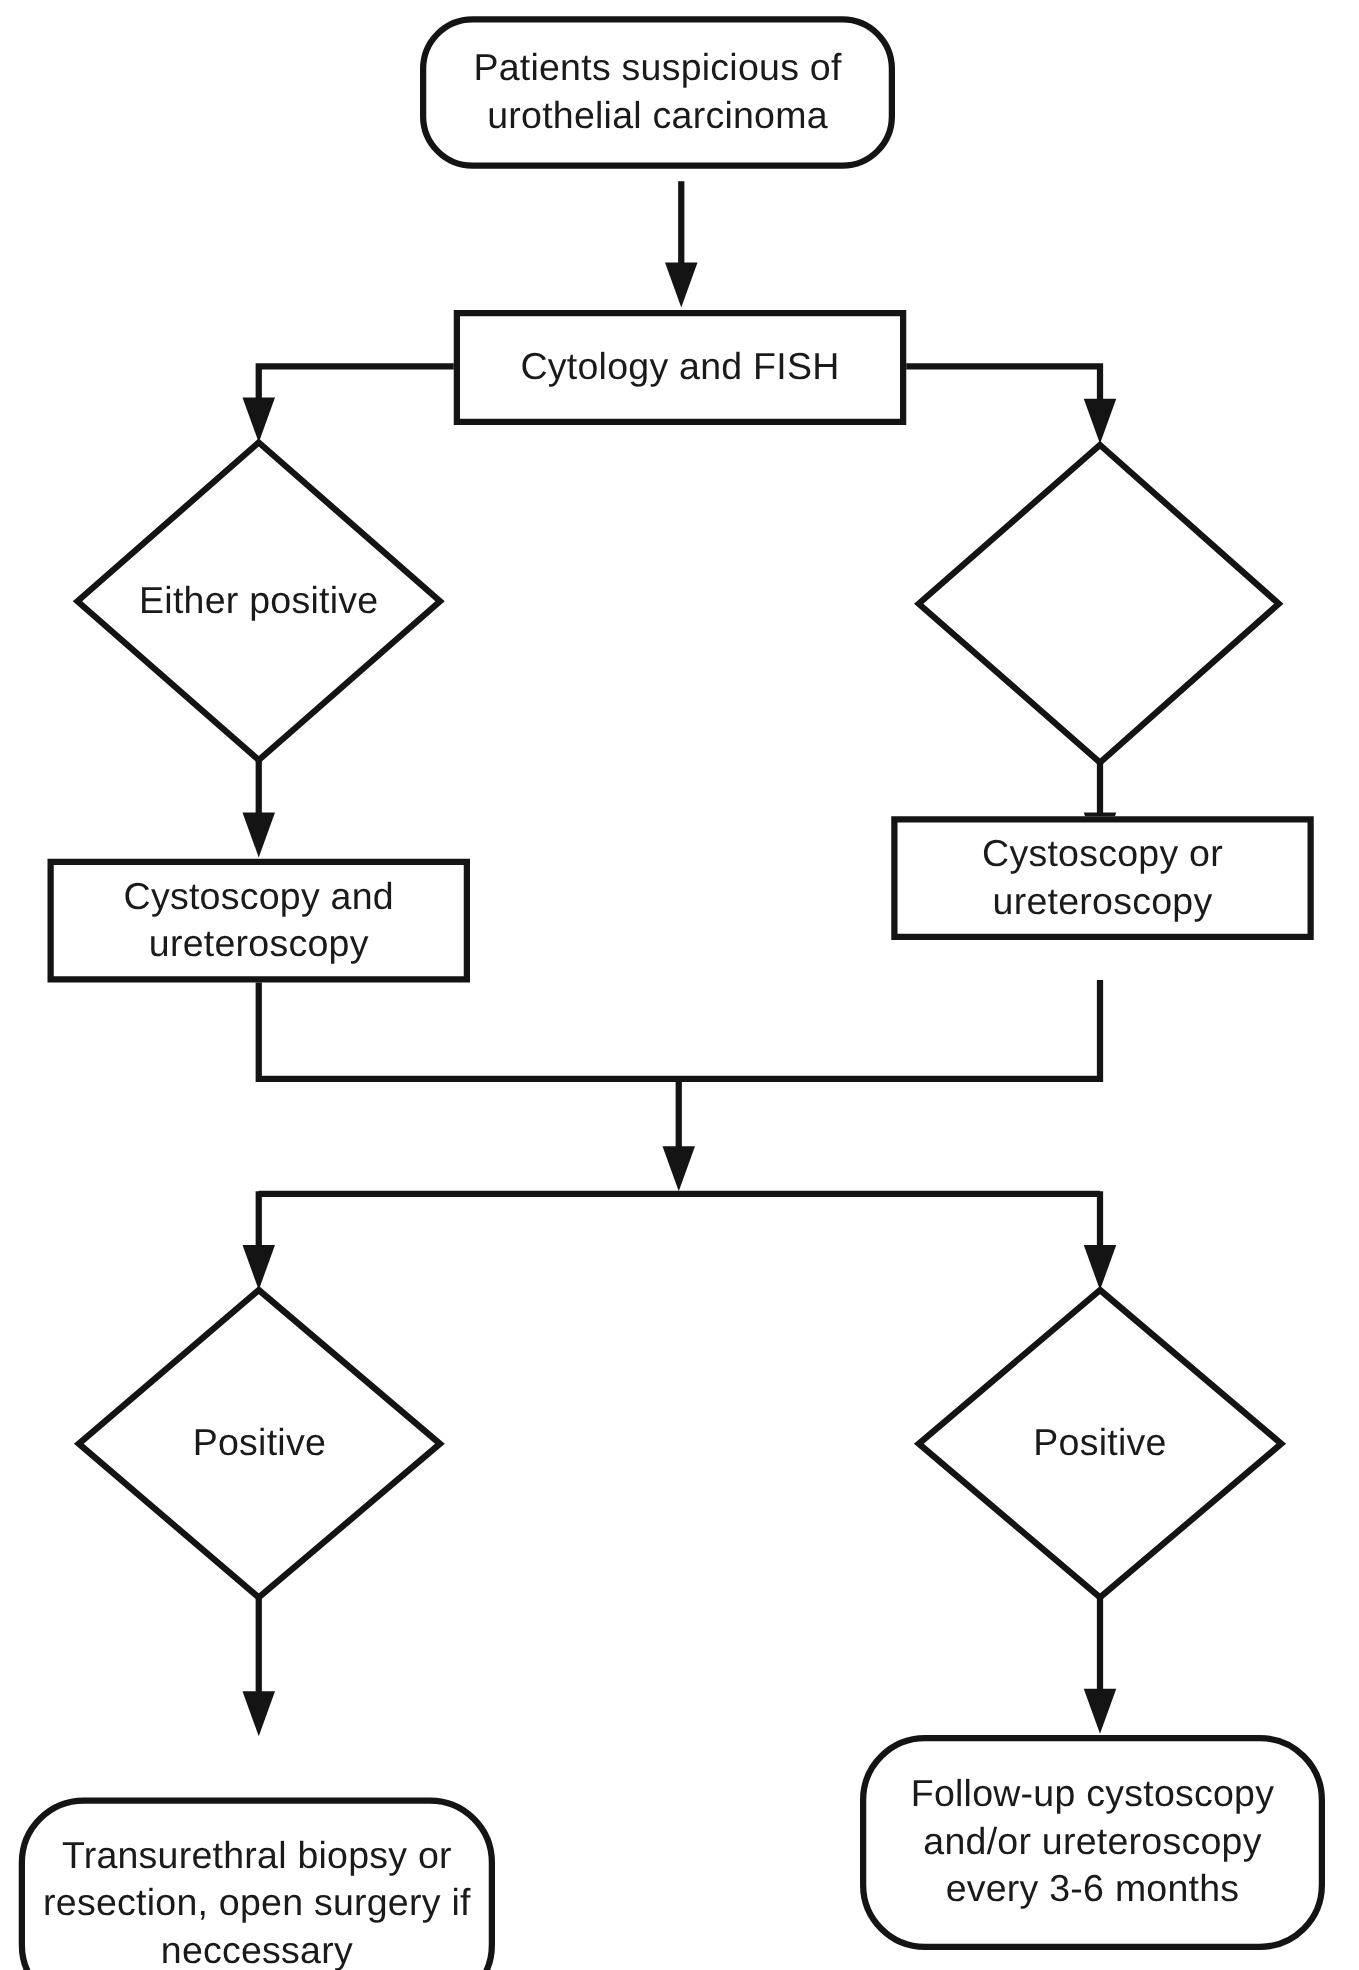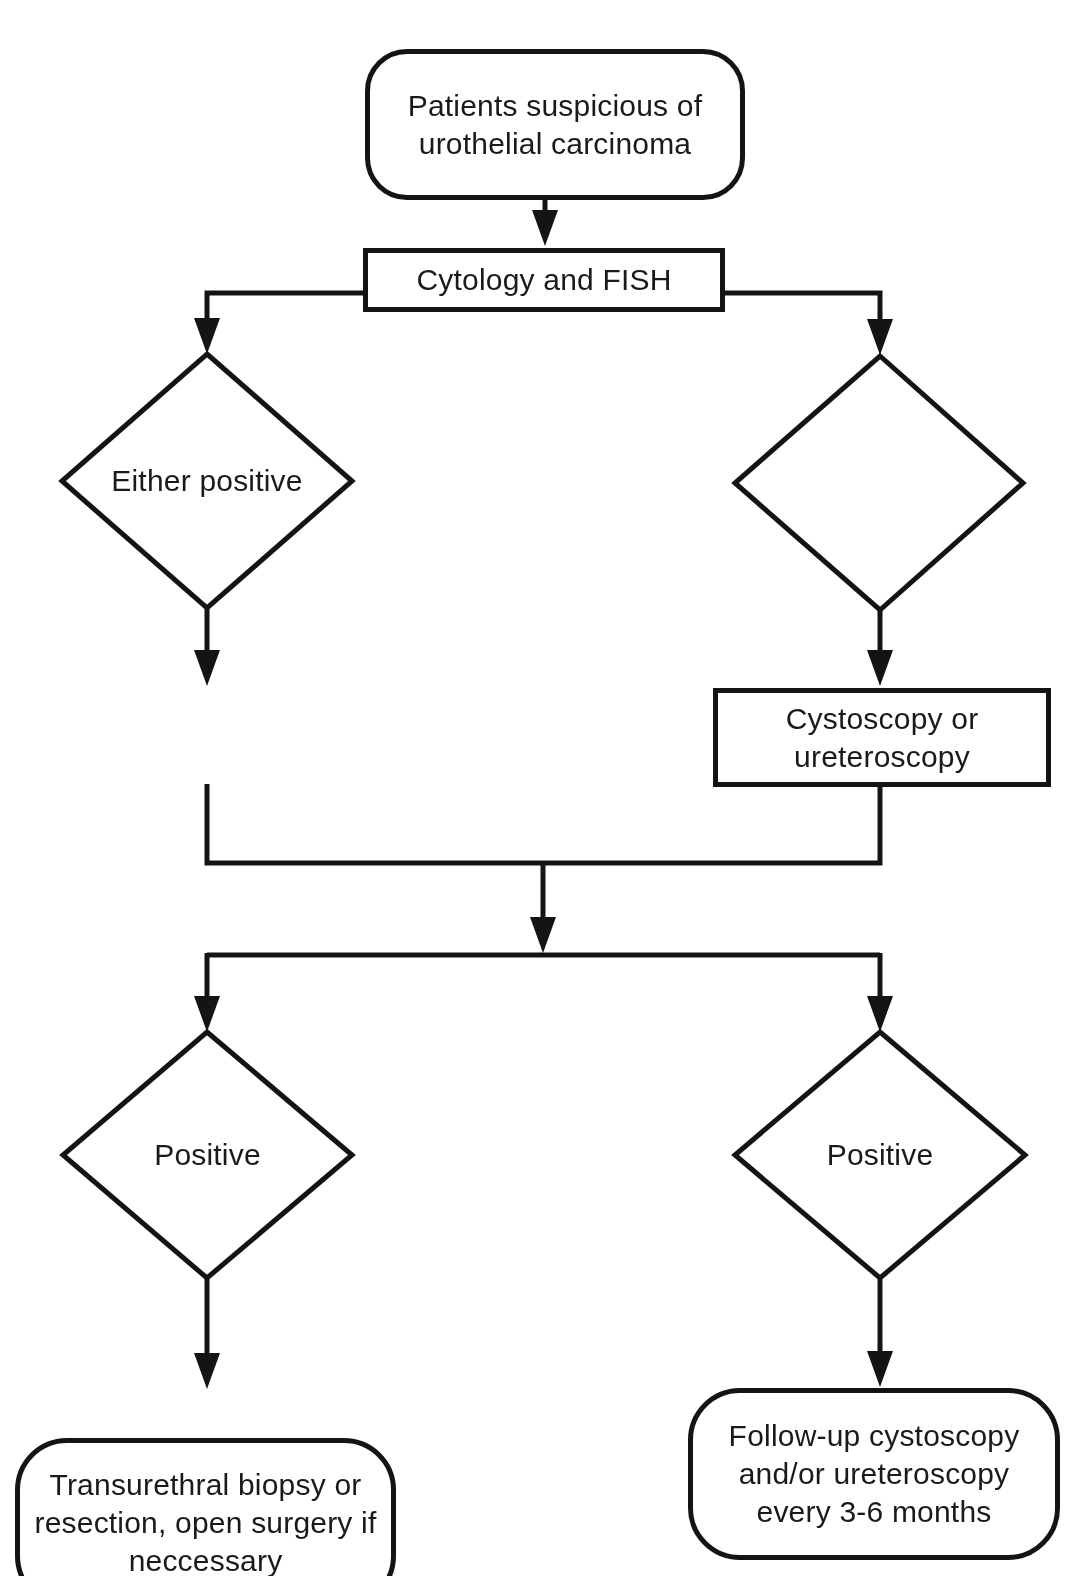--- a/index.html
+++ b/index.html
@@ -40,26 +40,26 @@
   }
   .rounded {
     border: 5px solid #141414;
     background: #ffffff;
     border-radius: 46px;
   }
   .diamond-label {
     background: transparent;
     z-index: 3;
   }
-  .start-box       { left: 365px; top: 13px;   width: 380px; height: 151px; border-radius: 42px; margin-top: 36px; }
-  .test-box        { left: 363px; top: 248px;  width: 362px; height: 64px; }
+  .start-box       { left: 336px; top: 13px;   width: 380px; height: 122px; border-radius: 42px; }
+  .test-box        { left: 363px; top: 248px;  width: 362px; height: 92px; }
   .either-label    { left: 62px;  top: 354px;  width: 290px; height: 254px; justify-content: center; }
   .neither-label   { left: 733px; top: 356px;  width: 290px; height: 254px; }
   .rect-left       { left: 38px;  top: 687px;  width: 338px; height: 99px; }
-  .rect-right      { left: 713px; top: 688px;  width: 338px; height: 99px; }
+  .rect-right      { left: 713px; top: 653px;  width: 338px; height: 99px; }
   .positive-label  { left: 63px;  top: 1032px; width: 289px; height: 246px; }
   .negative-label  { left: 735px; top: 1032px; width: 290px; height: 246px; }
   .biopsy-box      { left: 15px;  top: 1390px; width: 381px; height: 170px; border-radius: 52px; padding: 0 2px; margin-top: 48px; }
   .followup-box    { left: 688px; top: 1388px; width: 372px; height: 172px; border-radius: 52px; padding: 0 24px; }
   .start-box .txt, .biopsy-box .txt, .followup-box .txt { display: block; }
 </style>
 </head>
 <body>
 
 <div class="canvas">
@@ -117,20 +117,23 @@
 
   <div class="node box test-box">
     <span class="txt">Cytology and FISH</span>
   </div>
 
   <div class="node diamond-label either-label">
     <span class="txt">Either positive</span>
   </div>
 
 
+  <div class="node box rect-left">
+    <span class="txt">Cystoscopy and ureteroscopy</span>
+  </div>
 
   <div class="node box rect-right">
     <span class="txt">Cystoscopy or ureteroscopy</span>
   </div>
 
   <div class="node diamond-label positive-label">
     <span class="txt">Positive</span>
   </div>
 
   <div class="node diamond-label negative-label">

